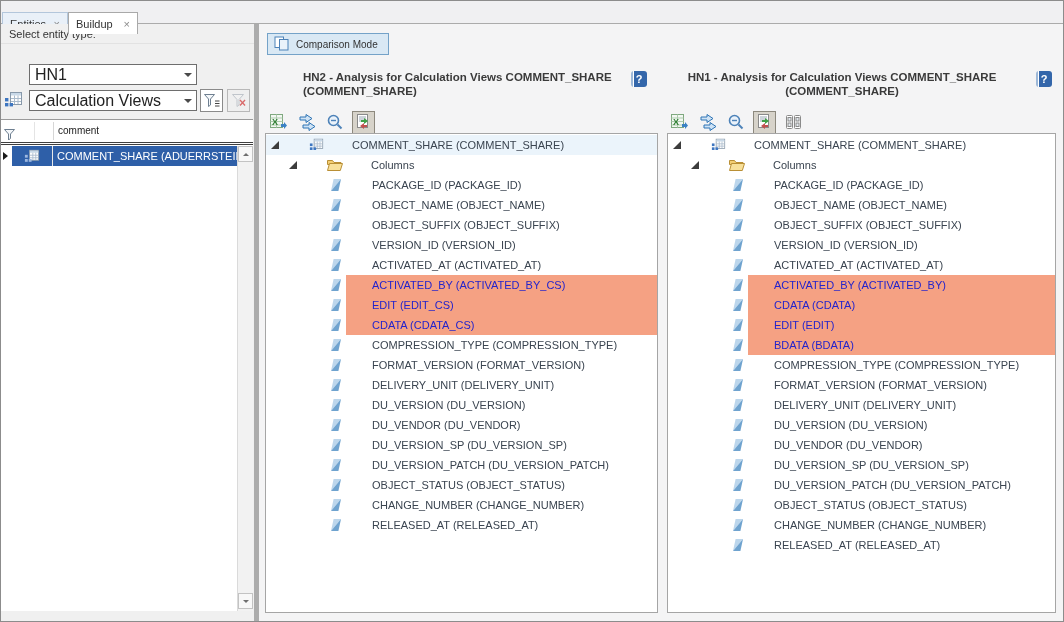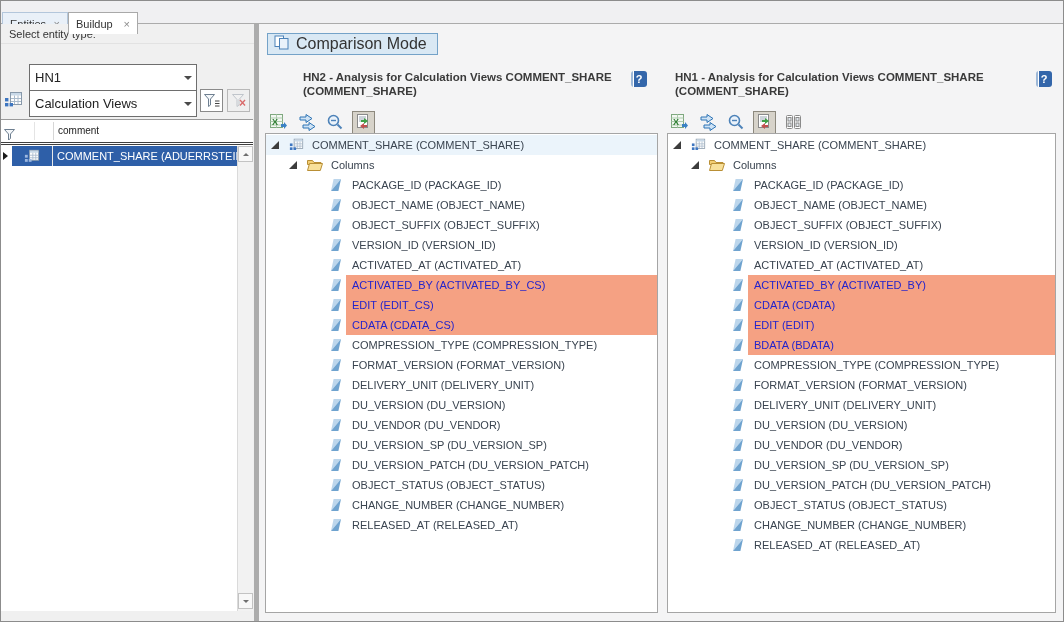--- a/index.html
+++ b/index.html
@@ -11,22 +11,22 @@
     border-bottom:1px solid #ABABAB;}
   .tab{position:absolute;top:11px;height:22px;display:flex;align-items:center;
     padding:0 7px;font-size:11px;color:#333;}
   .tab.inactive{left:1px;width:66px;background:#E9F0F8;border:1px solid #B3C6DB;border-bottom:none;}
   .tab.active{left:67px;width:70px;background:#FFFFFF;border:1px solid #A9A9A9;border-bottom:none;z-index:2;}
   .tab .close{margin-left:auto;color:#8A8A8A;font-size:11px;line-height:10px;padding-left:6px;cursor:default;}
   
   .sidebar{position:absolute;left:0;top:23px;width:253px;bottom:0;background:#F0F0F0;}
   .sb-header{height:20px;line-height:20px;padding-left:8px;font-size:11px;color:#333;
     border-bottom:1px solid #E2E2E2;}
-  .dd{position:absolute;background:#fff;border:1px solid #6E6E6E;height:27px;
-    display:flex;align-items:center;font-size:13px;color:#222;padding-left:5px;}
+  .dd{position:absolute;background:#fff;border:1px solid #6E6E6E;height:21px;
+    display:flex;align-items:center;font-size:16px;color:#222;padding-left:5px;}
   .dd .arrowbox{margin-left:auto;width:16px;display:flex;align-items:center;justify-content:center;}
   .tri-down{width:0;height:0;border-left:4px solid transparent;border-right:4px solid transparent;
     border-top:4px solid #4A4A4A;}
   .tri-down.sm{border-left-width:3px;border-right-width:3px;border-top-width:3px;border-top-color:#6F6F6F;}
   .tri-up.sm{width:0;height:0;border-left:3px solid transparent;border-right:3px solid transparent;
     border-bottom:3px solid #6F6F6F;}
   .tri-right{width:0;height:0;border-top:4px solid transparent;border-bottom:4px solid transparent;
     border-left:5px solid #1A1A1A;}
   .sq-btn{position:absolute;width:23px;height:23px;display:flex;align-items:center;justify-content:center;}
   .sq-btn.enabled{background:#FFFFFF;border:1px solid #8A8A8A;}
@@ -48,36 +48,36 @@
   .sel-row .sel-label{color:#fff;font-size:11px;padding-left:4px;white-space:nowrap;overflow:hidden;}
   .scrollbar{position:absolute;right:0;top:26px;bottom:0;width:16px;background:#F2F2F2;border-left:1px solid #DADADA;}
   .sb-btn{position:absolute;left:0;width:15px;height:16px;background:#F8F8F8;border:1px solid #C3C3C3;
     display:flex;align-items:center;justify-content:center;}
   .sb-btn.up{top:0;}
   .sb-btn.down{bottom:2px;}
   .v-divider{position:absolute;left:253px;top:23px;width:5px;bottom:0;background:#ACACAC;}
   
   .main{position:absolute;left:258px;top:23px;right:0;bottom:0;background:#F4F4F5;}
   .cmp-btn{position:absolute;left:8px;top:9px;height:22px;padding:0 10px 0 6px;background:#D9E8F4;
-    border:1px solid #74A2C8;display:flex;align-items:center;gap:6px;font-size:16px;color:#333;}
+    border:1px solid #74A2C8;display:flex;align-items:center;gap:6px;font-size:10px;color:#333;}
   .phead{position:absolute;top:46px;width:358px;font-size:11.5px;font-weight:bold;color:#3A3A3A;line-height:14px;}
-  .phead.p0{left:12px;margin-left:32px;}  .phead.p1{left:416px;}
+  .phead.p0{left:12px;margin-left:32px;}  .phead.p1{left:404px;text-align:center;}
   .help{position:absolute;top:47px;width:16px;height:16px;border-radius:3px;cursor:default;
     background:linear-gradient(to right,#9DB8D8 0,#9DB8D8 2px,#FFFFFF 2px,#FFFFFF 3px,#3366AA 3px);
     display:flex;align-items:center;justify-content:center;color:#fff;font-weight:bold;font-size:11px;}
   .help.p0{left:372px;} .help.p1{left:777px;}
   .tbar{position:absolute;top:86px;height:24px;display:flex;align-items:center;gap:7px;}
   .tbar.p0{left:9px;} .tbar.p1{left:410px;}
   .tbtn{width:21px;height:22px;display:flex;align-items:center;justify-content:center;}
   .tbtn.pressed{background:#D7D3CA;border:1px solid #8D897E;width:23px;height:23px;}
   .tree{position:absolute;top:109px;height:480px;background:#fff;border:1px solid #A5A5A5;
     overflow:hidden;padding-top:1px;}
   .tree.p0{left:6px;width:393px;}
   .tree.p1{left:408px;width:389px;}
-  .trow{height:20px;display:flex;align-items:center;font-size:11px;color:#3A4450;white-space:nowrap;}
+  .trow{height:20px;display:flex;align-items:center;font-size:11px;color:#3A4450;white-space:nowrap;gap:20px;}
   .trow.tint{background:#EBF4FB;}
   .lvl0{padding-left:5px;}
   .lvl1{padding-left:23px;}
   .leaf{padding-left:65px;}
   .expander{margin-right:10px;flex:0 0 auto;}
   .nodeicon{margin-right:8px;flex:0 0 auto;}
   .leaficon{margin-right:11px;flex:0 0 auto;}
   .leaf.hl{background:linear-gradient(to right,transparent 80px,var(--hl) 80px);}
   .leaf.hl .tlabel{color:var(--hltext);}
   .redx{position:absolute;color:#D96A6A;font-weight:bold;font-size:12px;right:3px;bottom:1px;}

